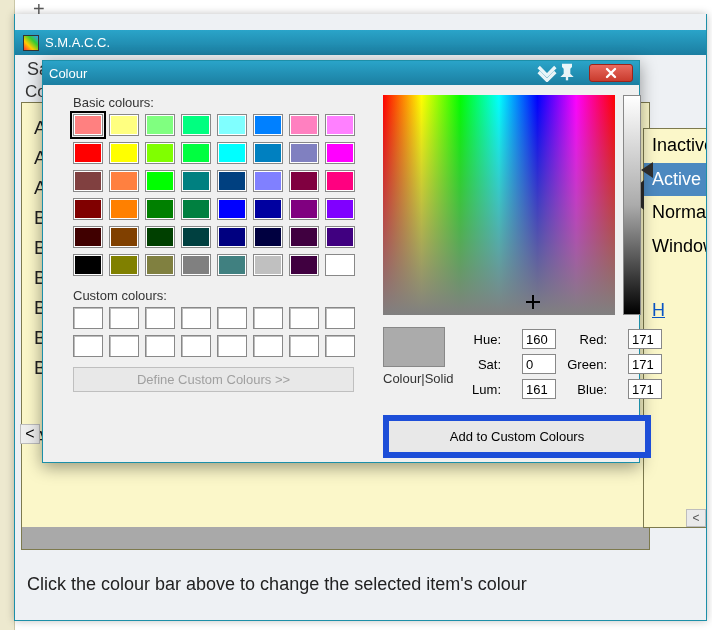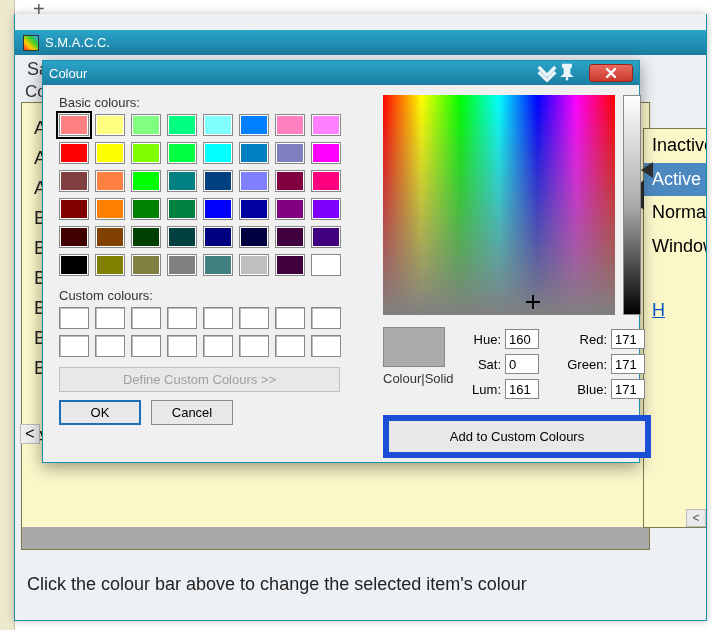--- a/index.html
+++ b/index.html
@@ -76,21 +76,21 @@
   }
   .dlg-titlebar .spacer{ flex:1; }
   .dlg-titlebar .glyph{ width:20px; text-align:center; opacity:.9; }
   .dlg-titlebar .close{
     width:44px; height:18px; margin-left:12px; cursor:pointer;
     background:linear-gradient(#e86b5f,#c93b2d); border:1px solid #9c241a; border-radius:3px;
     display:flex; align-items:center; justify-content:center;
   }
   .dlg-titlebar .close svg{ width:12px; height:12px; }
 
-  .dlg-body{ position:relative; padding:10px 16px; height:calc(100% - 24px); }
+  .dlg-body{ position:relative; padding:10px 30px; height:calc(100% - 24px); }
 
   .sec-label{ font-size:13px; color:#333; margin-bottom:4px; }
 
   .swatch-grid{
     display:grid; grid-template-columns:repeat(8, 30px); grid-auto-rows:22px;
     gap:6px 6px; margin-bottom:12px;
   }
   .sw{ border:1px solid #888; cursor:pointer; box-shadow:inset 0 0 0 1px #fff; }
   .sw.sel{ outline:2px solid #000; outline-offset:1px; }
 
@@ -141,21 +141,21 @@
     border-right:12px solid #2b2b2b;
   }
 
   .preview-box{
     position:absolute; left:0; top:232px; width:62px; height:40px;
     background:#ababab; border:1px solid #888;
   }
   .preview-label{
     position:absolute; left:0; top:276px; font-size:13px; color:#333;
   }
-  .numrow{ position:absolute; display:flex; align-items:center; gap:4px; font-size:13px; }
+  .numrow{ position:absolute; display:flex; align-items:center; gap:21px; font-size:13px; }
   .numrow label{ display:inline-block; text-align:right; }
   .numrow input{
     width:34px; height:20px; font-size:13px; text-align:left; padding:1px 3px;
     border:1px solid #888; background:#fff;
   }
 
   .addbtn{
     position:absolute; left:0; top:320px; width:268px; height:43px;
     background:#e8e8e8; border:6px solid #1d4ed8; font-size:13px;
     display:flex; align-items:center; justify-content:center; cursor:pointer;
@@ -306,24 +306,20 @@
       <div class="csw"></div>
       <div class="csw"></div>
       <div class="csw"></div>
       <div class="csw"></div>
       <div class="csw"></div>
       <div class="csw"></div>
     </div>
 
     <div class="bigbtn">Define Custom Colours &gt;&gt;</div>
 
-    <div class="btnrow">
-      <div class="btn primary">OK</div>
-      <div class="btn">Cancel</div>
-    </div>
 
     <div class="right-area">
       <div class="gradient-field">
         <div class="cross" id="cross" style="left: 143px; top: 200px;"></div>
       </div>
       <div class="lum-bar"></div>
       <div class="lum-arrow" id="lumarrow" style="top: 67px;"></div>
 
       <div class="preview-box"></div>
       <div class="preview-label">Colour|Solid</div>

